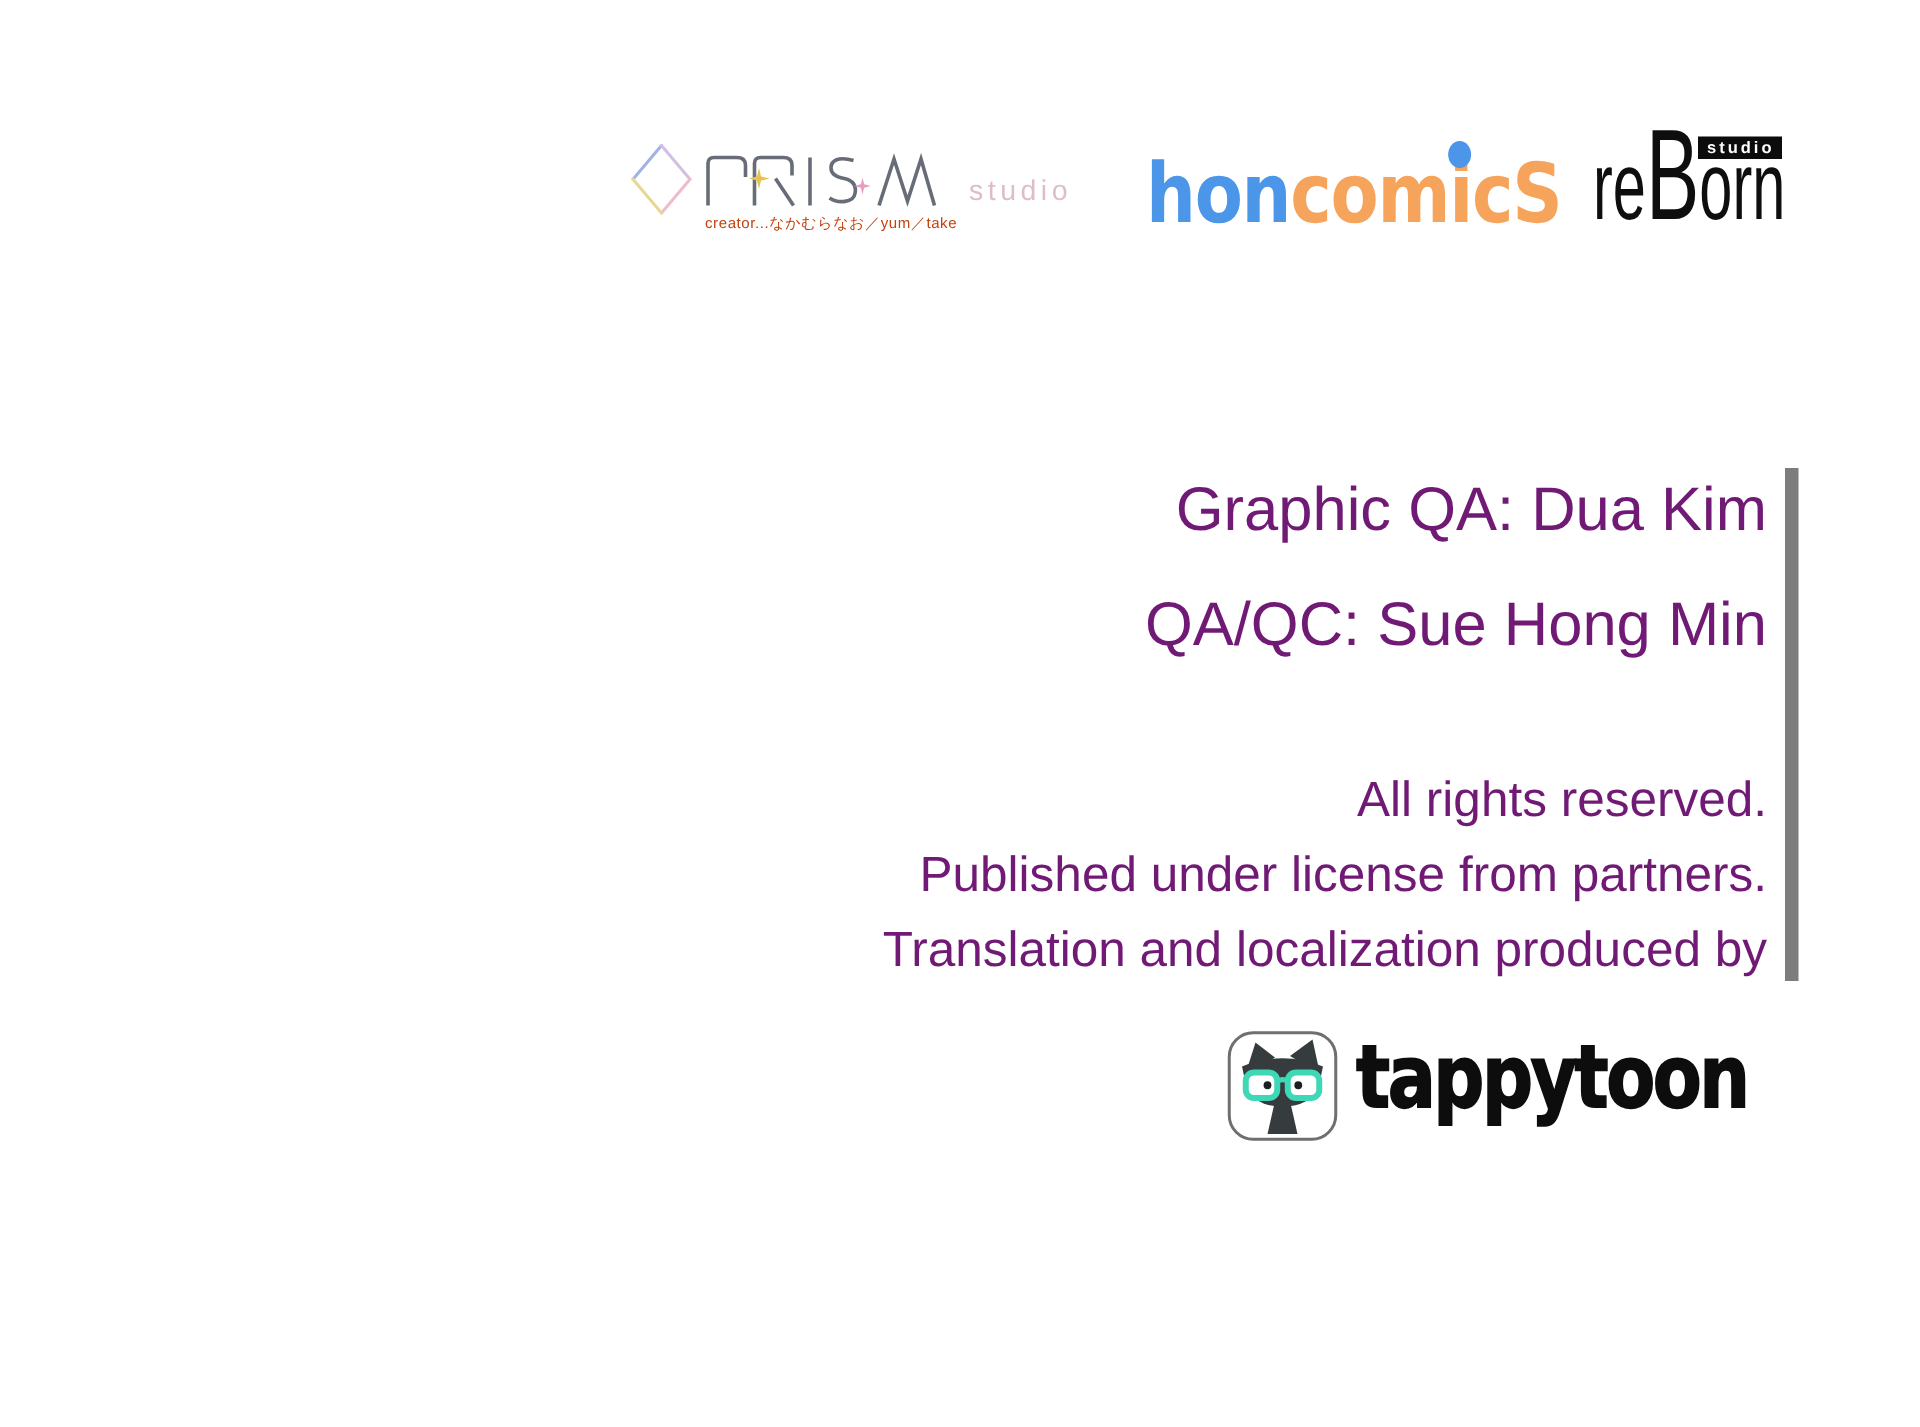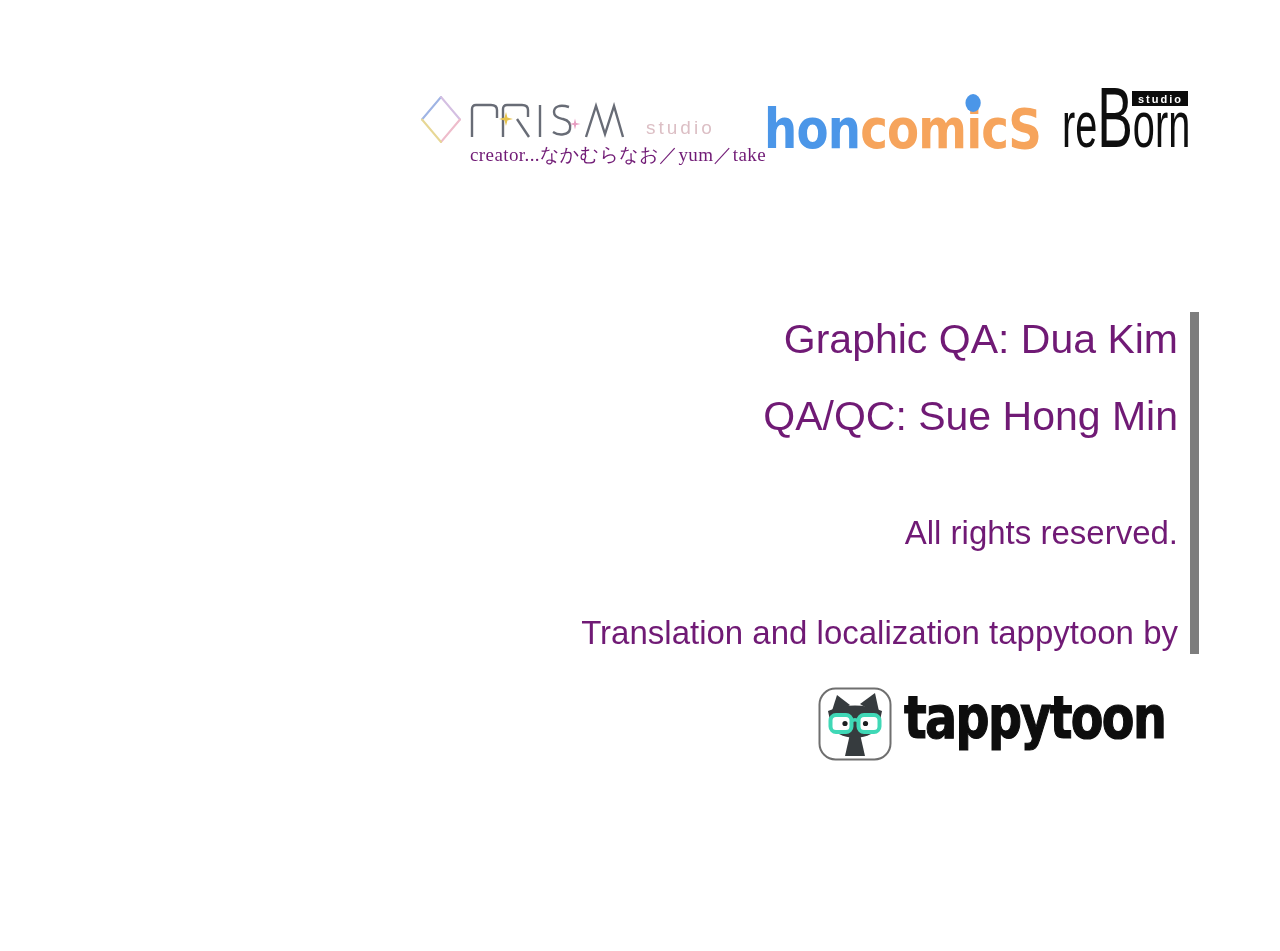--- a/index.html
+++ b/index.html
@@ -5,22 +5,22 @@
   html,body{margin:0;padding:0;background:#fff;}
   .canvas{position:relative;width:1280px;height:951px;background:#ffffff;overflow:hidden;
           font-family:"Liberation Sans",sans-serif;}
 
   
   .prism{position:absolute;left:418px;top:85px;width:315px;height:90px;}
   .prism-diamond{position:absolute;left:2px;top:11px;}
   .prism-word{position:absolute;left:52px;top:17px;}
   .prism-studio{position:absolute;left:228px;top:32px;font-size:19px;letter-spacing:3px;
                 color:#dcbfc5;font-family:"Liberation Sans",sans-serif;}
-  .prism-tagline{position:absolute;left:52px;top:57px;font-size:19px;letter-spacing:.4px;
-                 color:#701a75;font-family:Liberation Serif, serif;white-space:nowrap;}
+  .prism-tagline{position:absolute;left:52px;top:57px;font-size:10px;letter-spacing:.4px;
+                 color:#c2410c;font-family:Liberation Sans, sans-serif;white-space:nowrap;}
 
   .honcomics{position:absolute;left:764px;top:102px;font-family:"DejaVu Sans",sans-serif;
              font-weight:bold;font-size:55px;letter-spacing:-1px;line-height:1;white-space:nowrap;
              transform:scaleX(0.85);transform-origin:left top;}
   .hc-blue{color:#4b96e8;}
   .hc-orange{color:#f6a45c;}
   .hc-i-wrap{position:relative;color:#f6a45c;}
   .hc-dot{position:absolute;left:-1px;top:-3px;width:18px;height:18px;border-radius:50%;
           background:#4b96e8;}
 
@@ -82,21 +82,22 @@
   </div>
 
   <div class="reborn">
     <div class="rb-badge">studio</div>
     <div class="rb-text"><span class="rb-small">re</span><span class="rb-big">B</span><span class="rb-small">orn</span></div>
   </div>
 
   <div class="credit-line staff l1">Graphic QA: Dua Kim</div>
   <div class="credit-line staff l2">QA/QC: Sue Hong Min</div>
   <div class="credit-line rights l3">All rights reserved.</div>
-  <div class="credit-line rights l5">Translation and localization tappytoon by</div>
+  <div class="credit-line rights l4">Published under license from partners.</div>
+  <div class="credit-line rights l5">Translation and localization produced by</div>
 
   <div class="vbar"></div>
 
   <div class="tappy">
     <svg class="tappy-icon" width="74" height="74" viewBox="0 0 74 74">
       <rect x="1.5" y="1.5" width="71" height="71" rx="16" fill="#ffffff" stroke="#6f6f6f" stroke-width="2"></rect>
 
       <path d="M12,30 L19,8 L32,18 Z" fill="#363b3e"></path>
       <path d="M62,29 L57,6 L42,17 Z" fill="#363b3e"></path>
 

